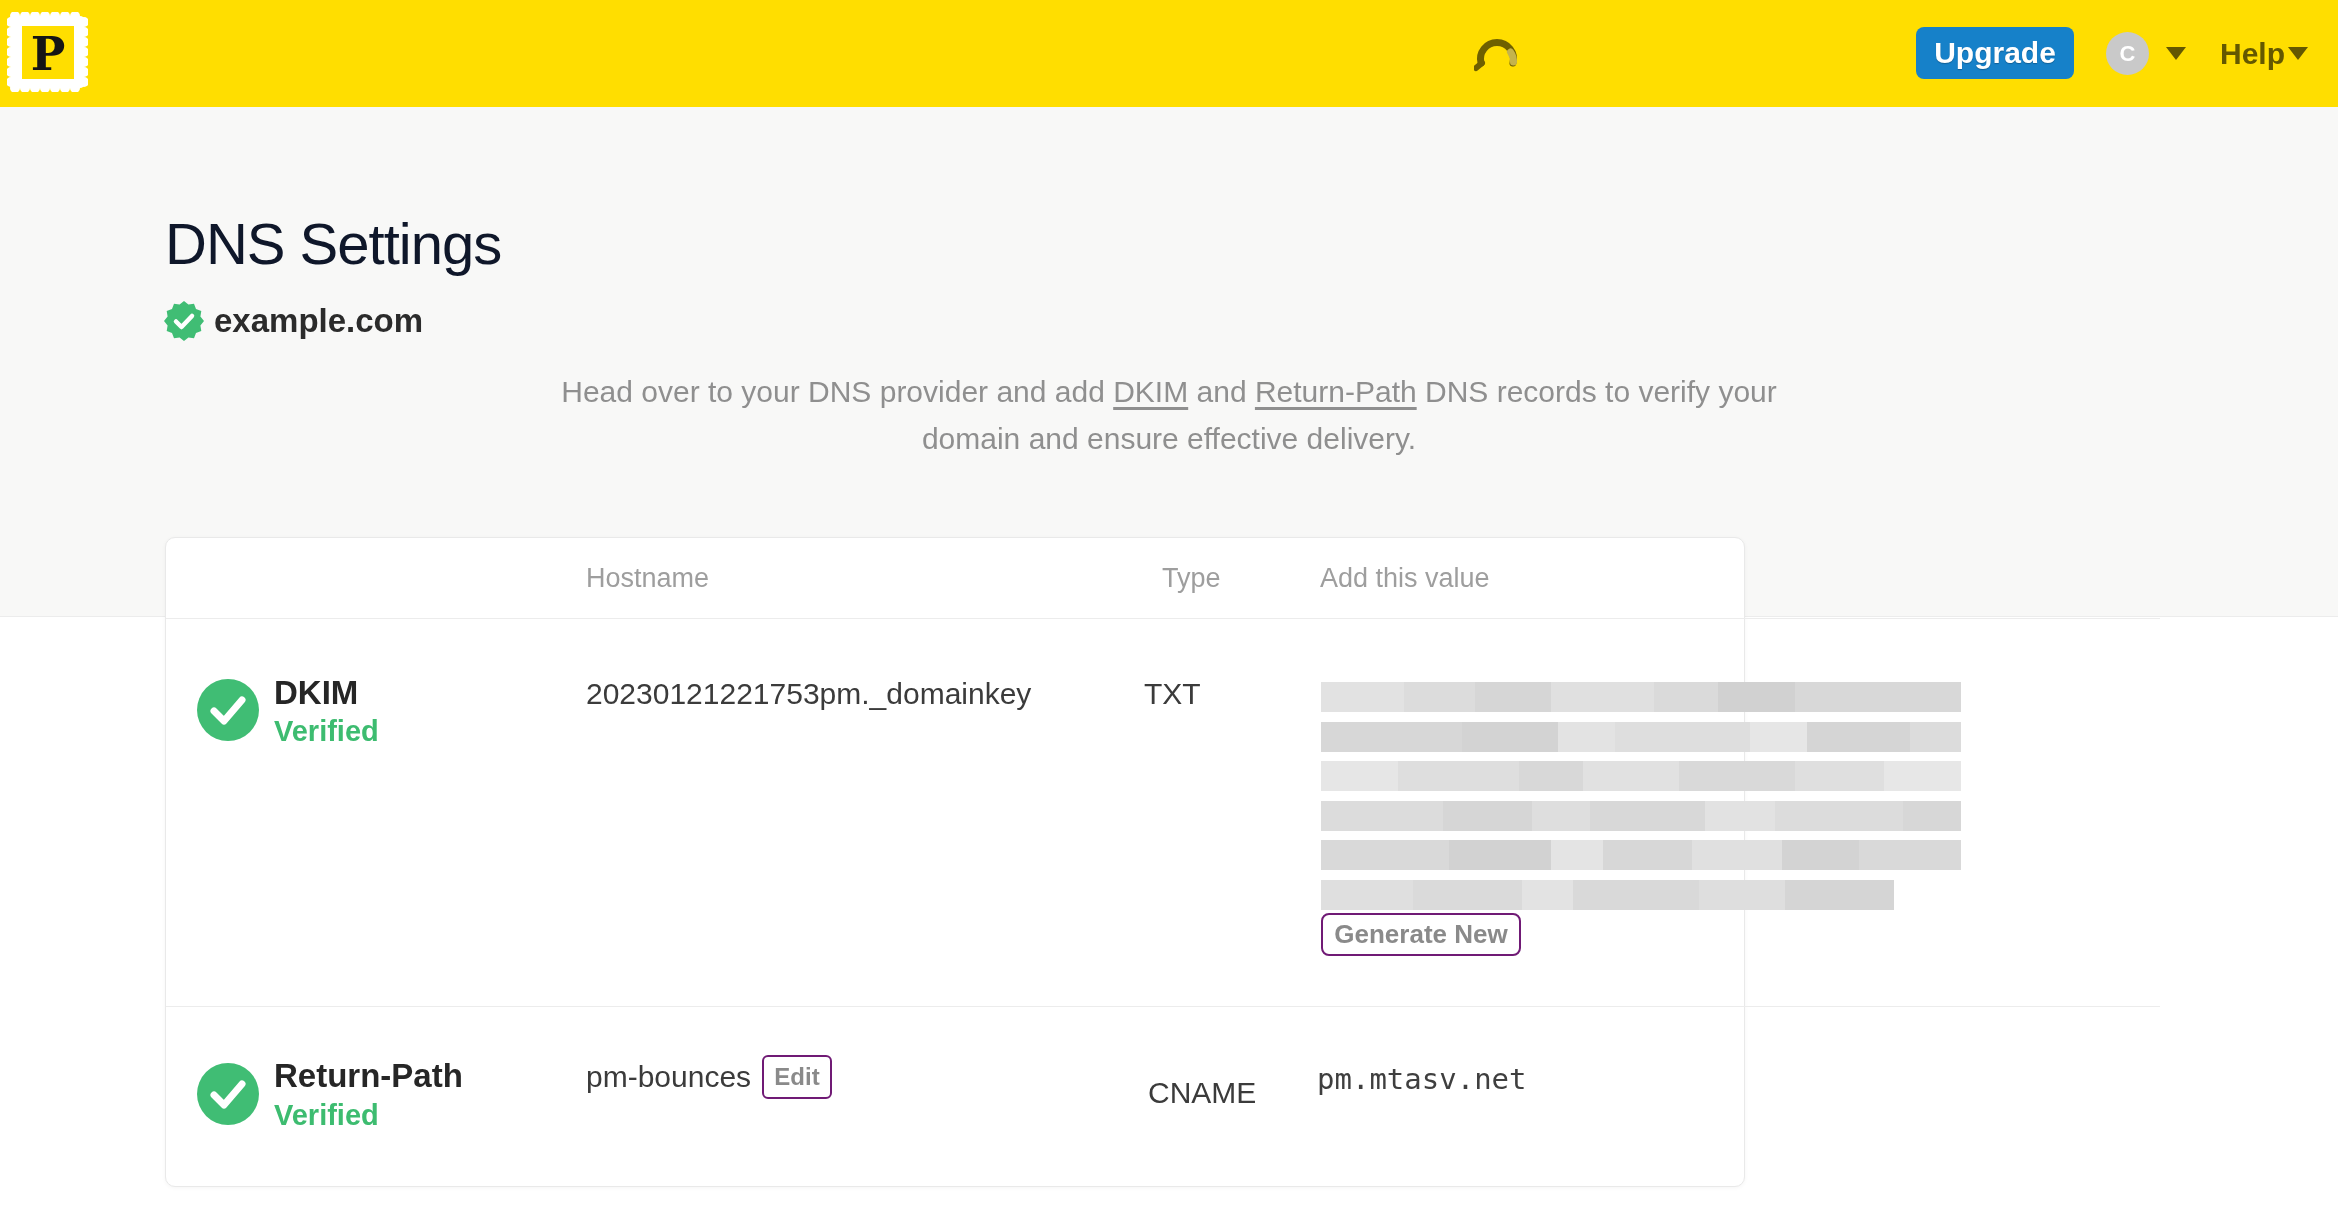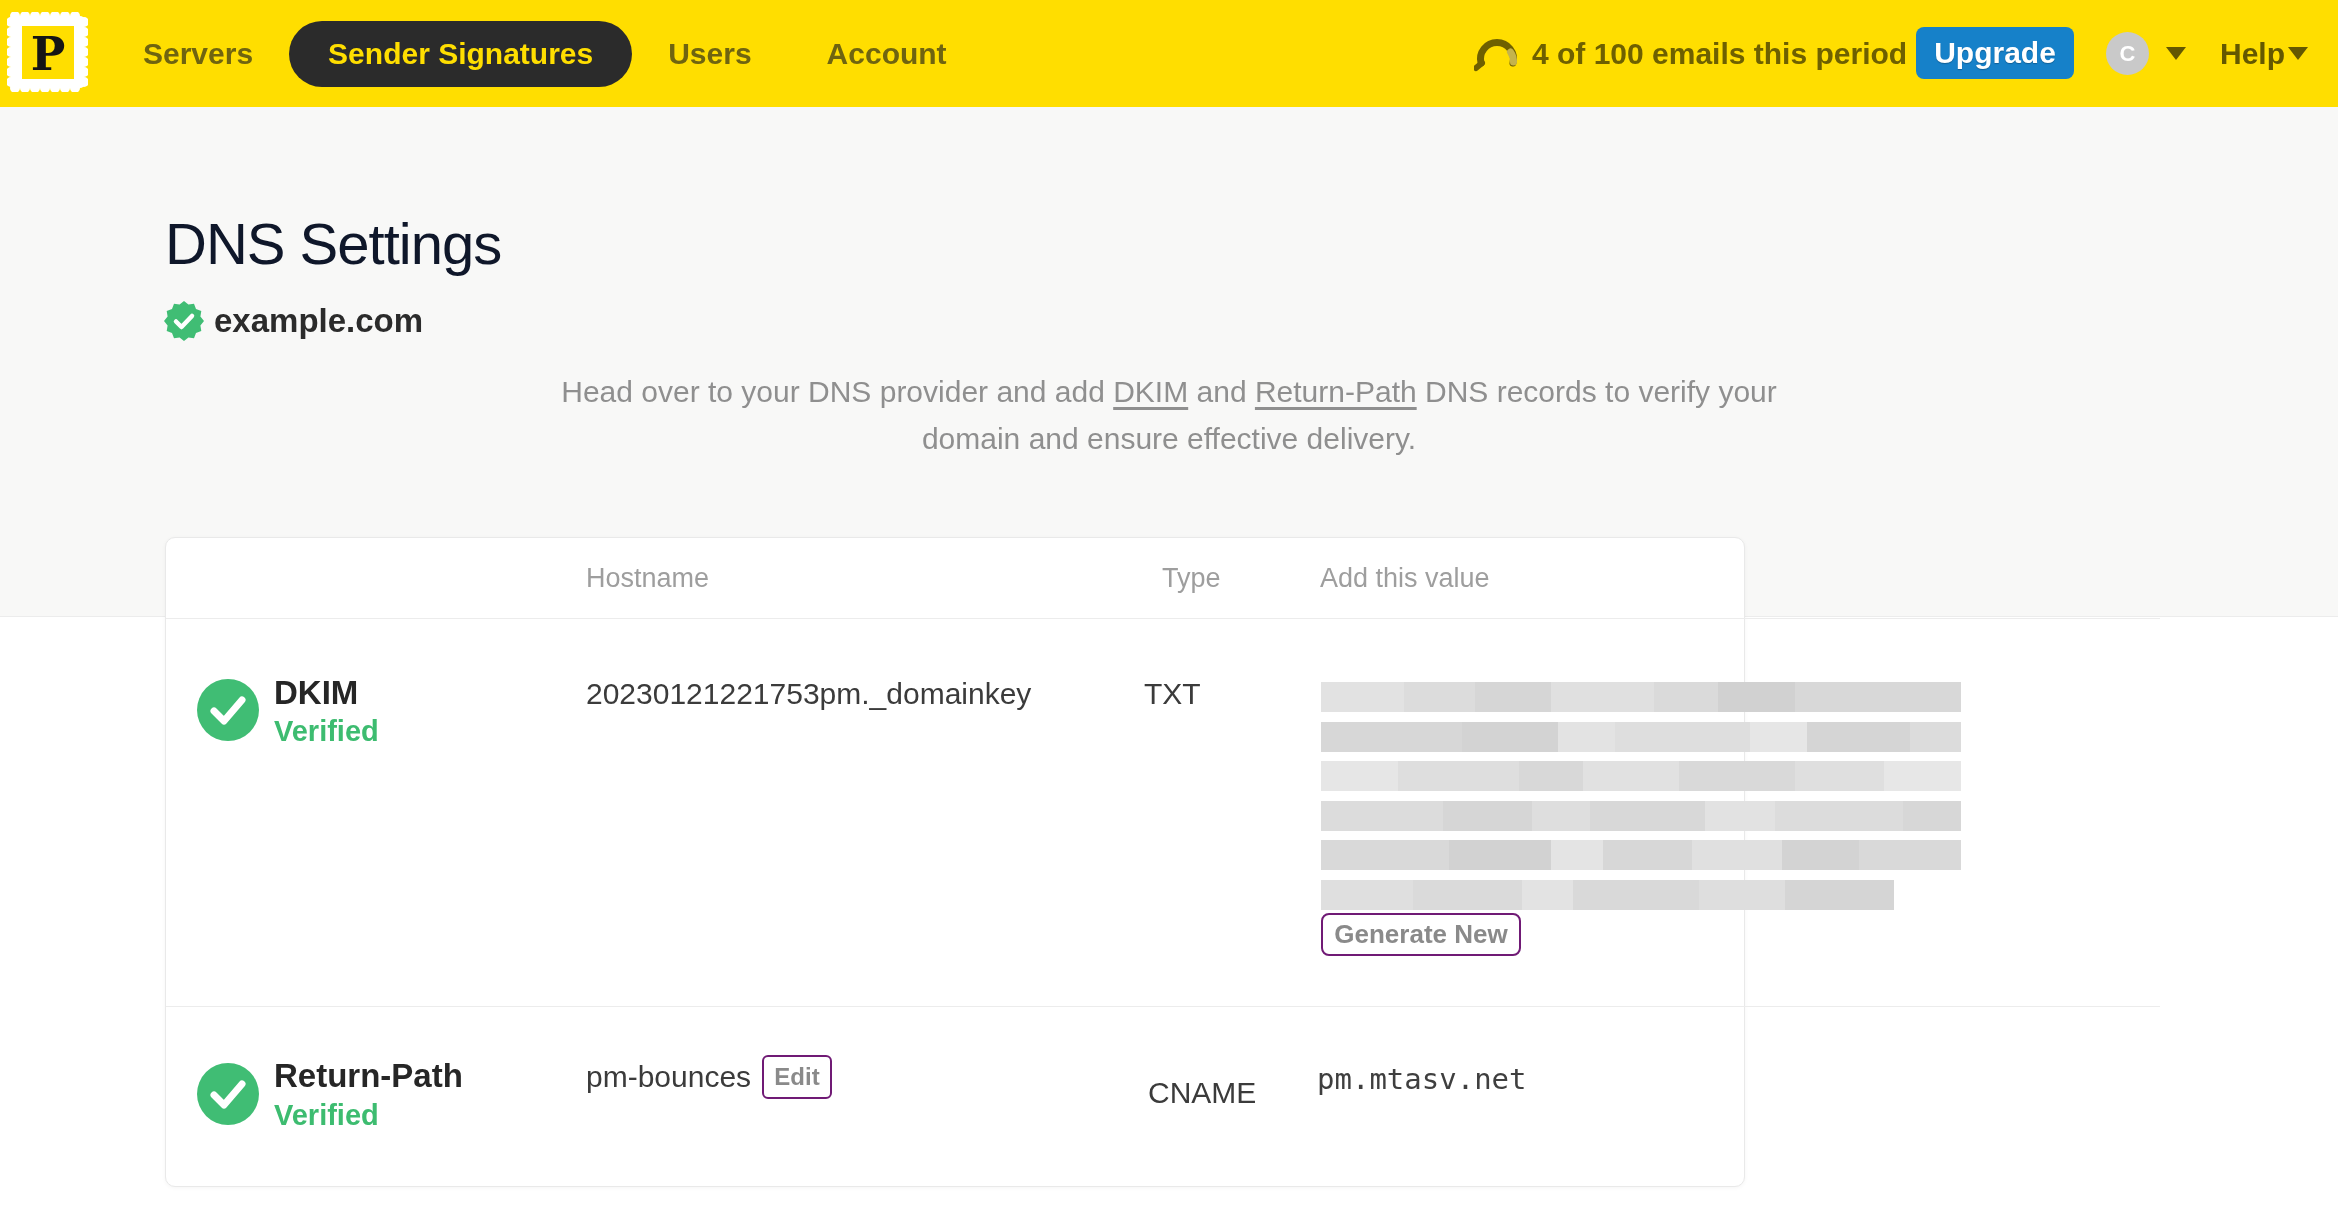--- a/index.html
+++ b/index.html
@@ -116,34 +116,27 @@
           <circle cx="77" cy="40" r="5"></circle>
           <circle cx="77" cy="50" r="5"></circle>
           <circle cx="77" cy="60" r="5"></circle>
           <circle cx="77" cy="70" r="5"></circle>
       </g>
       <rect x="15" y="14" width="52" height="53" fill="#FFDE00"></rect>
       <text x="41" y="58" text-anchor="middle" font-family="DejaVu Serif, serif" font-weight="bold" font-size="46" fill="#151515">P</text>
     </svg>
   </div>
 
-  <nav class="nav-items" id="nav-items">
-      <a class="nav-item">Servers</a>
-      <a class="nav-item active">Sender Signatures</a>
-      <a class="nav-item">Users</a>
-      <a class="nav-item">Account</a>
-    </nav>
 
   <div class="nav-right">
     <svg class="gauge-icon" width="46" height="38" viewBox="0 0 46 38">
       <path d="M7,27 A16.5,16.5 0 1 1 39,27" fill="none" stroke="#6e6000" stroke-width="7" stroke-linecap="round"></path>
       <path d="M36.5,16 A16.5,16.5 0 0 1 39.5,26" fill="none" stroke="#c4b34c" stroke-width="7" stroke-linecap="round"></path>
       <path d="M8,27 L2,32" fill="none" stroke="#6e6000" stroke-width="6" stroke-linecap="round"></path>
     </svg>
-    <span class="usage-text">4 of 100 emails this period</span>
     <button class="upgrade-btn">Upgrade</button>
     <div class="avatar">C</div>
     <div class="caret caret-avatar"></div>
     <span class="help-label">Help</span>
     <div class="caret caret-help"></div>
   </div>
 </div>
 
 <div class="grey-band"></div>
 

